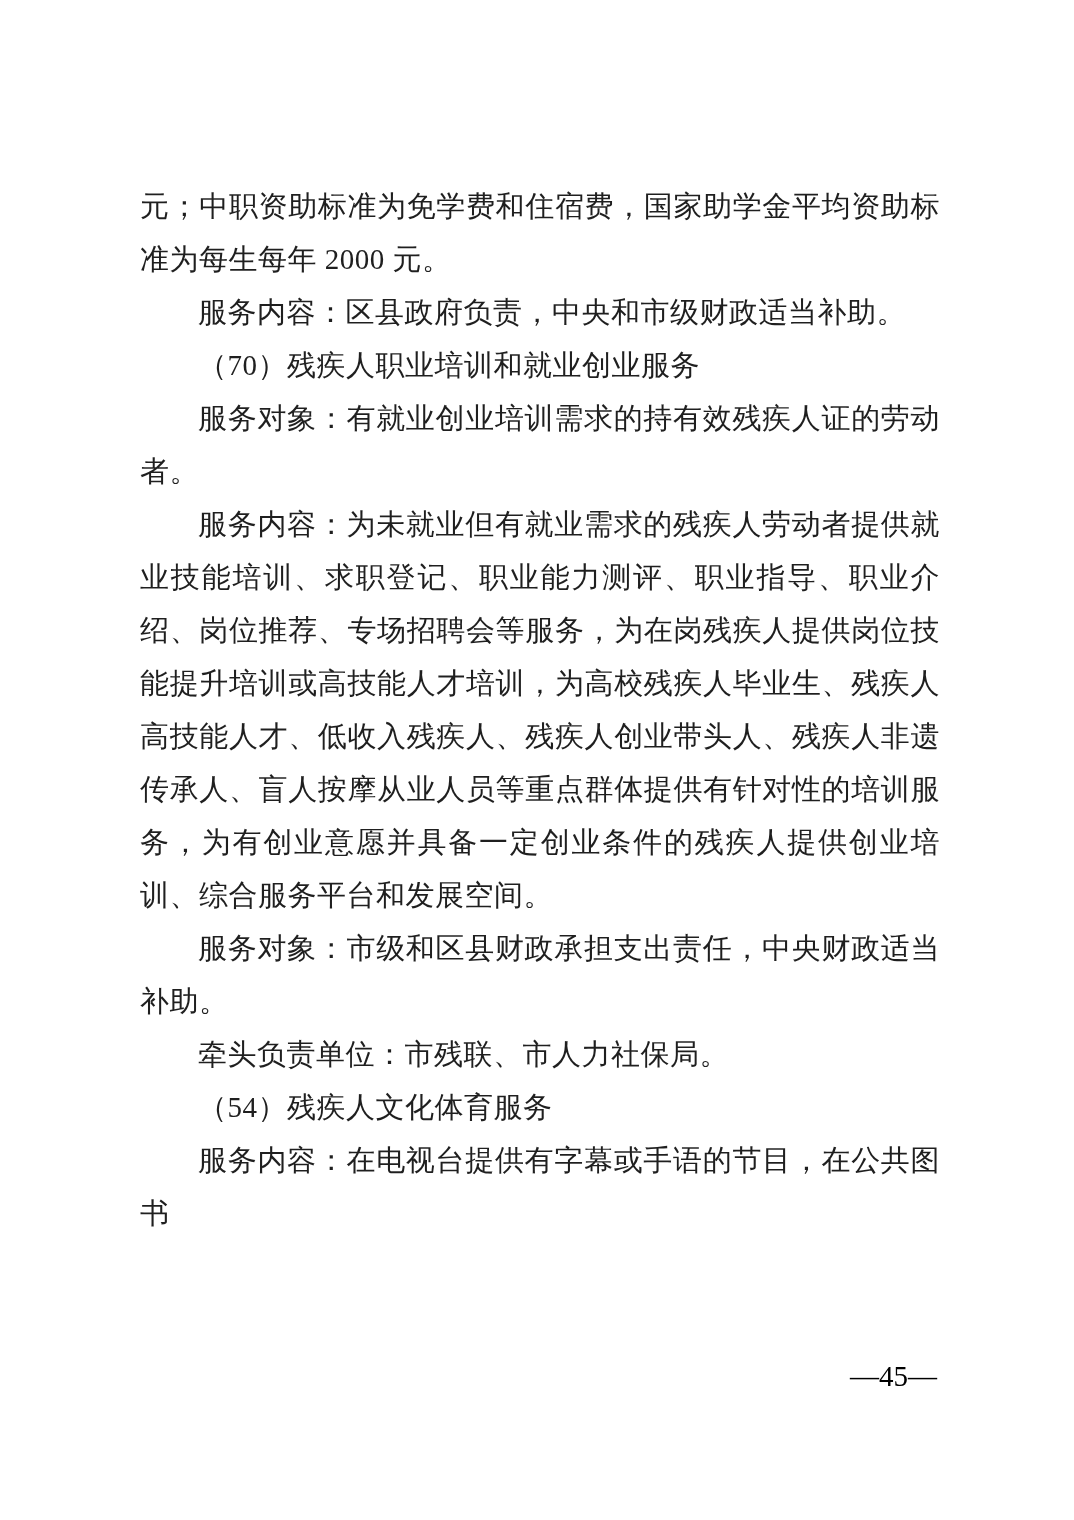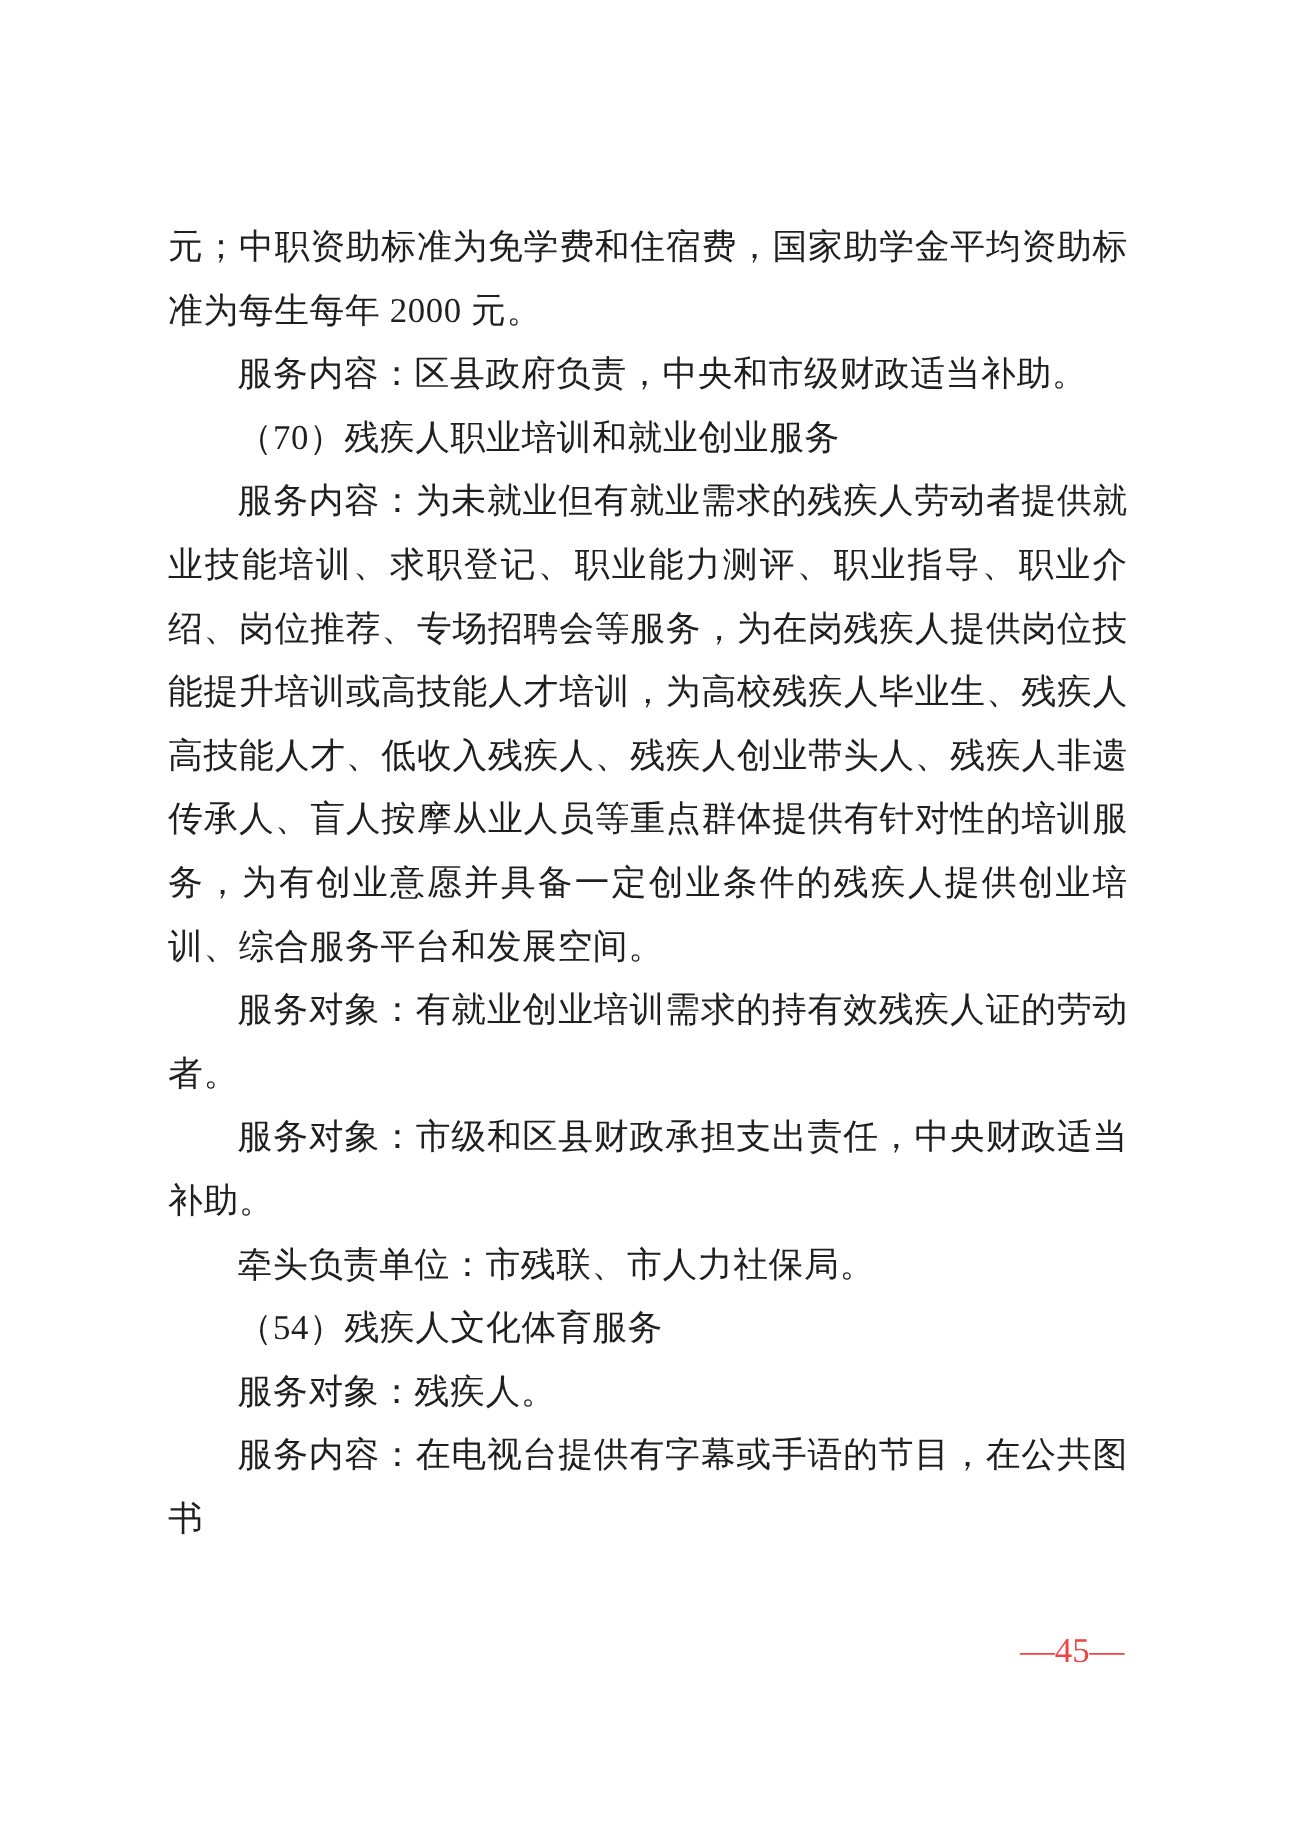--- a/index.html
+++ b/index.html
@@ -36,33 +36,32 @@
   .para.indent {
     text-indent: 2em;
   }
   .footer {
     position: absolute;
     top: 1352px;
     right: 137px;
     font-size: 29px;
     line-height: 48px;
     letter-spacing: 0;
-    color: #ef4444;
+    color: #000000;
   }
 </style>
 </head>
 <body>
 
 <div class="page">
   <div class="text-block">
     <p class="para">元；中职资助标准为免学费和住宿费，国家助学金平均资助标准为每生每年 2000 元。</p>
     <p class="para indent">服务内容：区县政府负责，中央和市级财政适当补助。</p>
     <p class="para indent">（70）残疾人职业培训和就业创业服务</p>
+    <p class="para indent">服务对象：有就业创业培训需求的持有效残疾人证的劳动者。</p>
     <p class="para indent">服务内容：为未就业但有就业需求的残疾人劳动者提供就业技能培训、求职登记、职业能力测评、职业指导、职业介绍、岗位推荐、专场招聘会等服务，为在岗残疾人提供岗位技能提升培训或高技能人才培训，为高校残疾人毕业生、残疾人高技能人才、低收入残疾人、残疾人创业带头人、残疾人非遗传承人、盲人按摩从业人员等重点群体提供有针对性的培训服务，为有创业意愿并具备一定创业条件的残疾人提供创业培训、综合服务平台和发展空间。</p>
-    <p class="para indent">服务对象：有就业创业培训需求的持有效残疾人证的劳动者。</p>
     <p class="para indent">服务对象：市级和区县财政承担支出责任，中央财政适当补助。</p>
     <p class="para indent">牵头负责单位：市残联、市人力社保局。</p>
     <p class="para indent">（54）残疾人文化体育服务</p>
-    <p class="para indent">服务对象：残疾人。</p>
     <p class="para indent">服务内容：在电视台提供有字幕或手语的节目，在公共图书</p>
   </div>
   <div class="footer">—45—</div>
 </div>
 
 </body></html>

